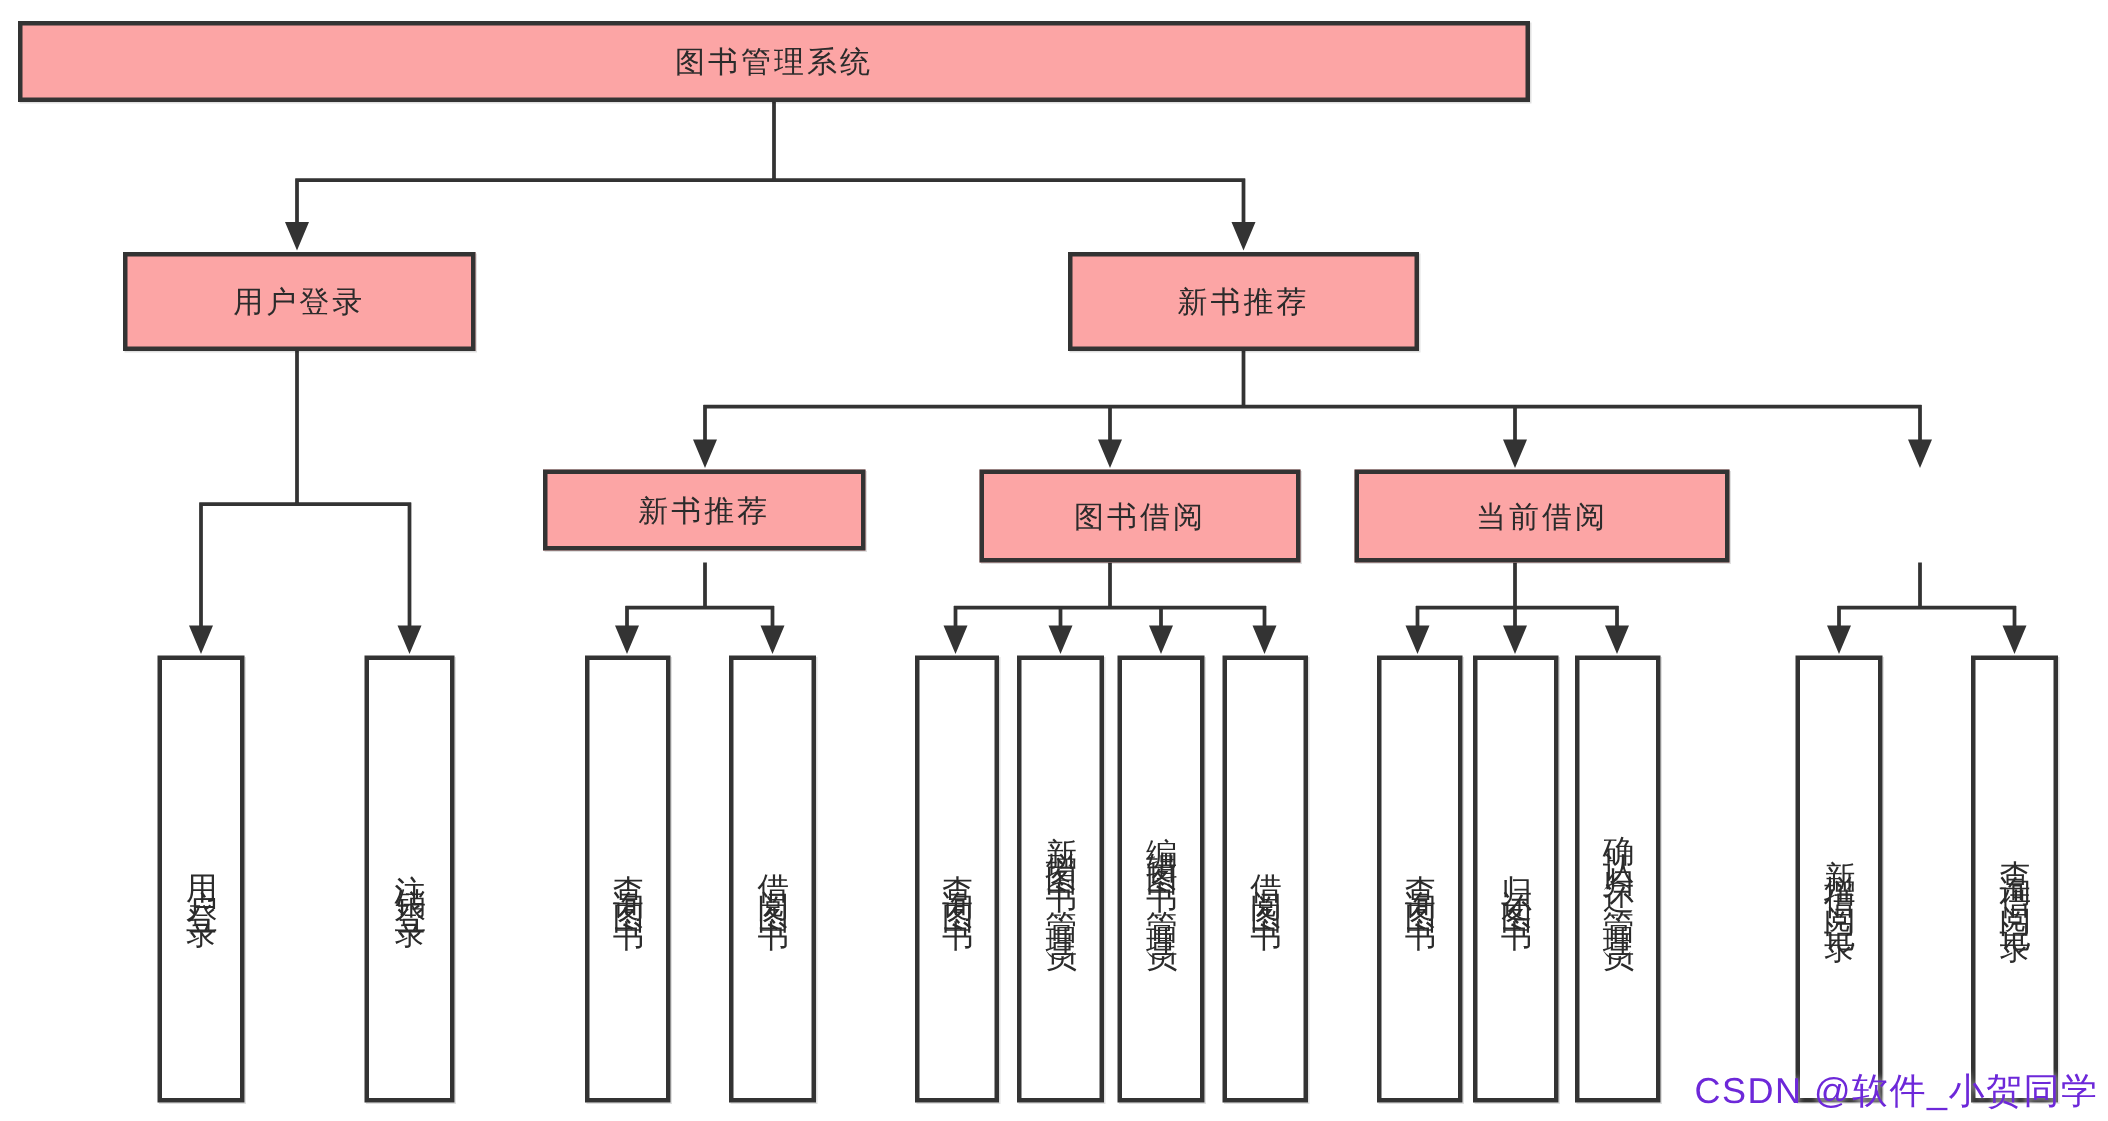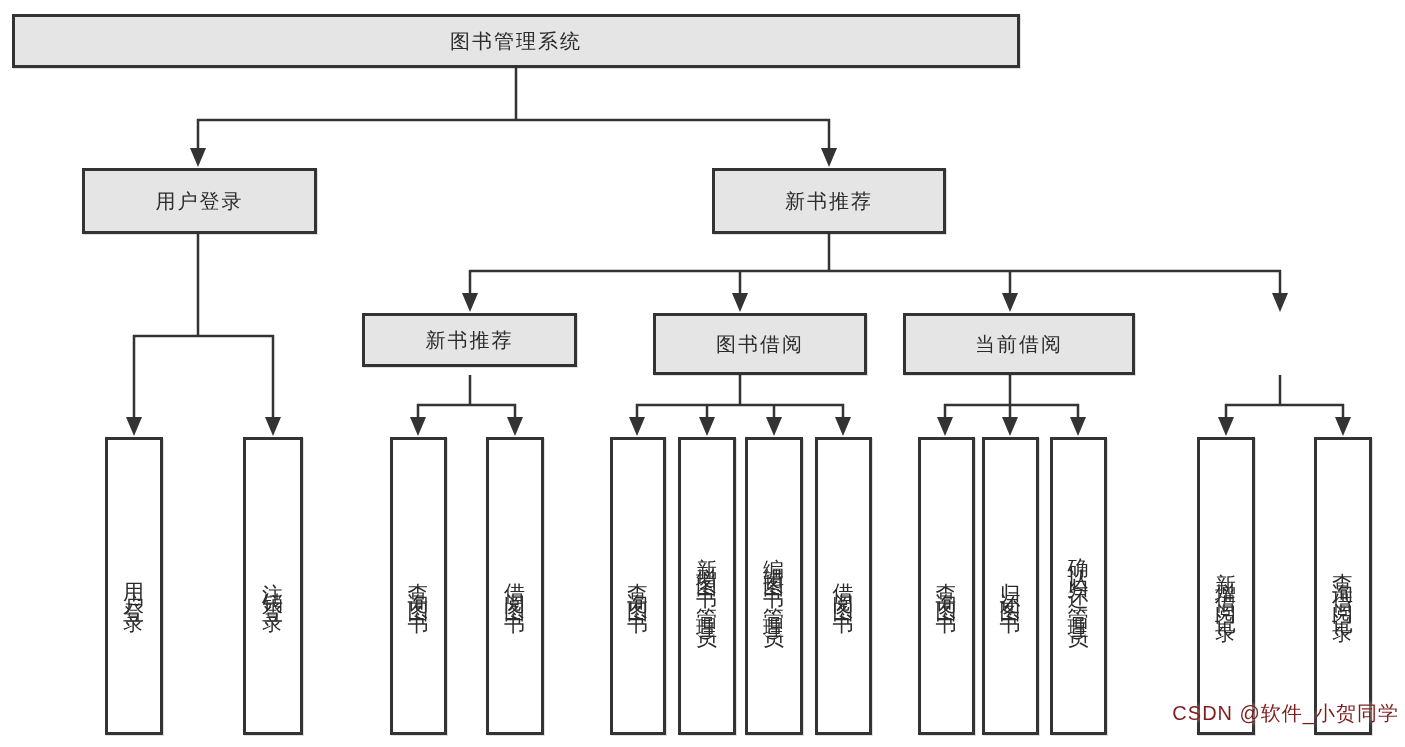--- a/index.html
+++ b/index.html
@@ -7,21 +7,21 @@
     position:relative;
     width:1405px;height:747px;
     background:#ffffff;
     font-family:"Liberation Sans","DejaVu Sans",sans-serif;
     overflow:hidden;
   }
   #connectors{position:absolute;left:0;top:0;width:1405px;height:747px;pointer-events:none;}
   .hnode{
     position:absolute;
     border:3px solid #333333;
-    background:#e5e5e5;
+    background:#fca5a5;
     display:flex;align-items:center;justify-content:center;
     font-size:20px;letter-spacing:2px;color:#2b2b2b;
     box-sizing:border-box;
     box-shadow:1px 1px 0 rgba(0,0,0,0.12);
   }
   .vnode{
     position:absolute;top:437px;height:298px;
     border:3px solid #333333;
     background:#ffffff;
     display:flex;align-items:center;justify-content:center;
@@ -30,22 +30,22 @@
   }
   .vnode .vtext{
     writing-mode:vertical-rl;
     font-size:21px;
     letter-spacing:10px;
     color:#2b2b2b;
     line-height:1;
     white-space:nowrap;
   }
   #watermark{
-    position:absolute;right:6px;bottom:20px;
-    color:#7f1d1d;font-size:20px;letter-spacing:1px;
+    position:absolute;right:6px;bottom:4px;
+    color:#6d28d9;font-size:24px;letter-spacing:1px;
     text-shadow:0 0 4px #ffffff;
   }
 </style>
 </head>
 <body>
 
 <div id="stage">
 
   <svg id="connectors" viewBox="0 0 1405 747" xmlns="http://www.w3.org/2000/svg">
     <path fill="none" stroke="#333333" stroke-width="2.5" d="M516 68 L516 121 M197 120 L830 120 M198 119 L198 154 M829 119 L829 154
@@ -67,21 +67,21 @@
              M1218 417 L1234 417 L1226 436 Z M1335 417 L1351 417 L1343 436 Z"></path>
   </svg>
 
   <div class="hnode" style="left:12px;top:14px;width:1008px;height:54px;">图书管理系统</div>
 
   <div class="hnode" style="left:82px;top:168px;width:235px;height:66px;">用户登录</div>
   <div class="hnode" style="left:712px;top:168px;width:234px;height:66px;">新书推荐</div>
 
   <div class="hnode" style="left:362px;top:313px;width:215px;height:54px;">新书推荐</div>
   <div class="hnode" style="left:633px;top:313px;width:214px;height:62px;margin-left:20px;">图书借阅</div>
-  <div class="hnode" style="left:903px;top:313px;width:232px;height:62px;">当前借阅</div>
+  <div class="hnode" style="left:903px;top:313px;width:250px;height:62px;">当前借阅</div>
 
   <div class="vnode" style="left:105px;width:58px;">
     <span class="vtext">用户登录</span>
   </div>
   <div class="vnode" style="left:243px;width:60px;">
     <span class="vtext">注销登录</span>
   </div>
 
   <div class="vnode" style="left:390px;width:57px;">
     <span class="vtext">查询图书</span>

